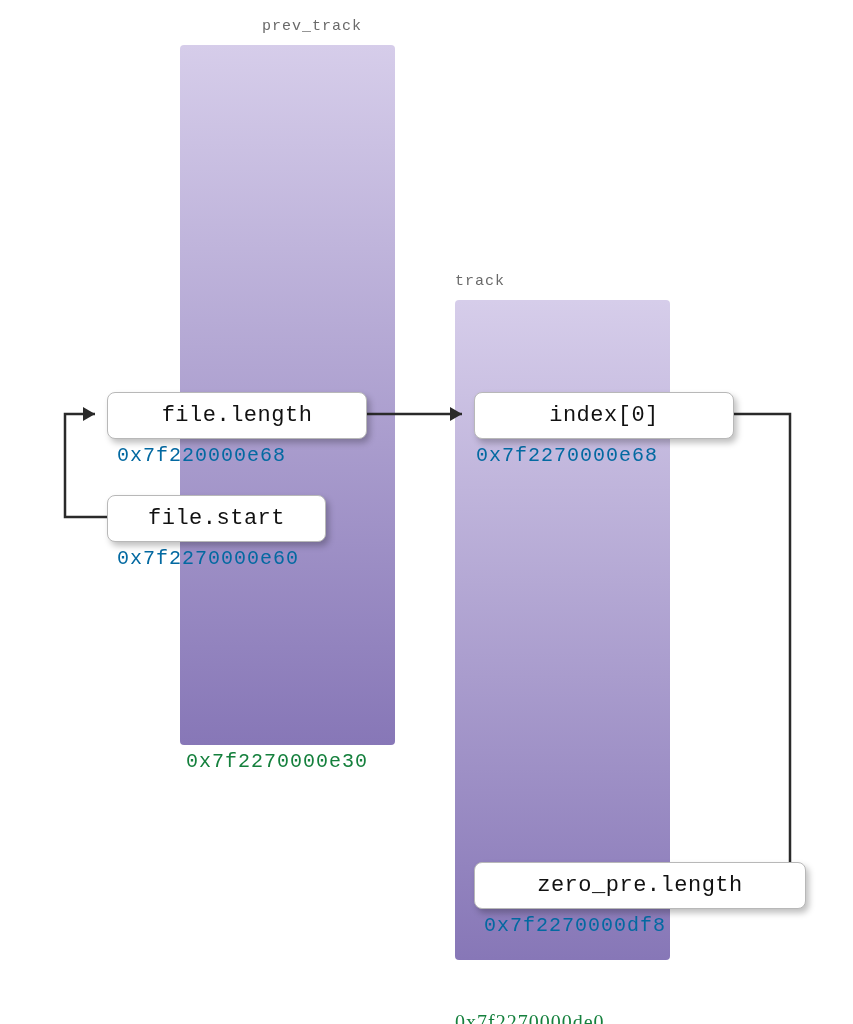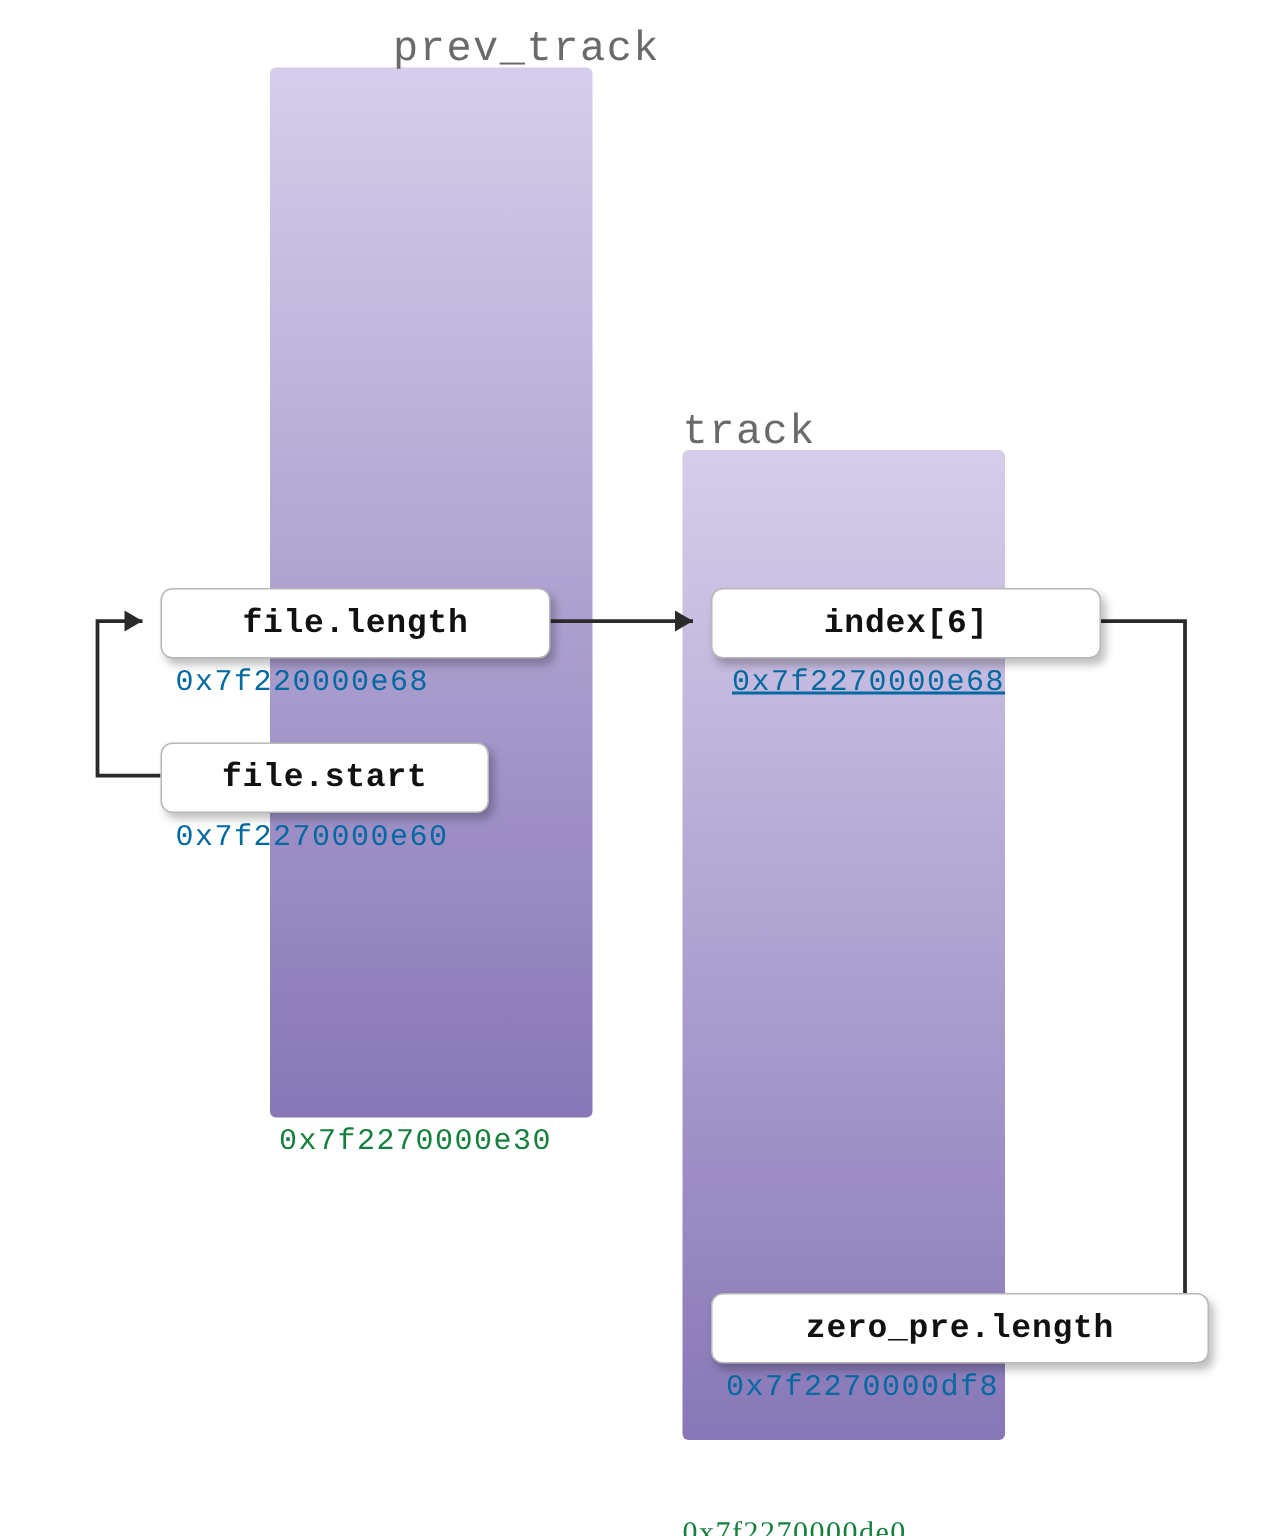--- a/index.html
+++ b/index.html
@@ -16,40 +16,40 @@
   .block {
     position: absolute;
     border-radius: 4px;
   }
   .grad-light-dark {
     background: linear-gradient(to bottom, #d6cdea 0%, #8777b7 100%);
   }
   .label-top {
     position: absolute;
     color: #6a6a6a;
-    font-size: 28px;
+    font-size: 15px;
     letter-spacing: 1px;
   }
   .label-bottom {
     position: absolute;
     color: #15803d;
     font-size: 20px;
     letter-spacing: 1px;
   }
   .node {
     position: absolute;
     background: #ffffff;
     border: 1px solid #b8b8b8;
     border-radius: 8px;
     box-shadow: 3px 4px 6px rgba(0,0,0,0.25);
     padding: 10px 18px;
     z-index: 5;
   }
   .node-label {
-    font-weight: bold;
+    font-weight: normal;
     font-size: 22px;
     color: #111;
     letter-spacing: 0.5px;
     white-space: nowrap;
   }
   .node-addr {
     position: absolute;
     color: #0369a1;
     font-size: 20px;
     letter-spacing: 1px;
@@ -86,23 +86,23 @@
   <span class="node-label">file.length</span>
 </div>
 <div class="node-addr" style="left:117px; top:444px;">0x7f220000e68</div>
 
 <div class="node" style="left:107px; top:495px; width:219px; text-align:center;">
   <span class="node-label">file.start</span>
 </div>
 <div class="node-addr" style="left:117px; top:547px;">0x7f2270000e60</div>
 
 <div class="node" style="left:474px; top:392px; width:260px; text-align:center;">
-  <span class="node-label">index[6]</span>
+  <span class="node-label">index[0]</span>
 </div>
-<div class="node-addr" style="left:488px; top:444px;text-decoration:underline;">0x7f2270000e68</div>
+<div class="node-addr" style="left:476px; top:444px;">0x7f2270000e68</div>
 
 <div class="node" style="left:474px; top:862px; width:332px; text-align:center;">
   <span class="node-label">zero_pre.length</span>
 </div>
 <div class="node-addr" style="left:484px; top:914px;">0x7f2270000df8</div>
 
 <svg class="arrows">
 
   <path class="arrow-line" d="M 367 414 L 462 414"></path>
   <polygon class="arrow-head" points="462,414 450,407 450,421"></polygon>

